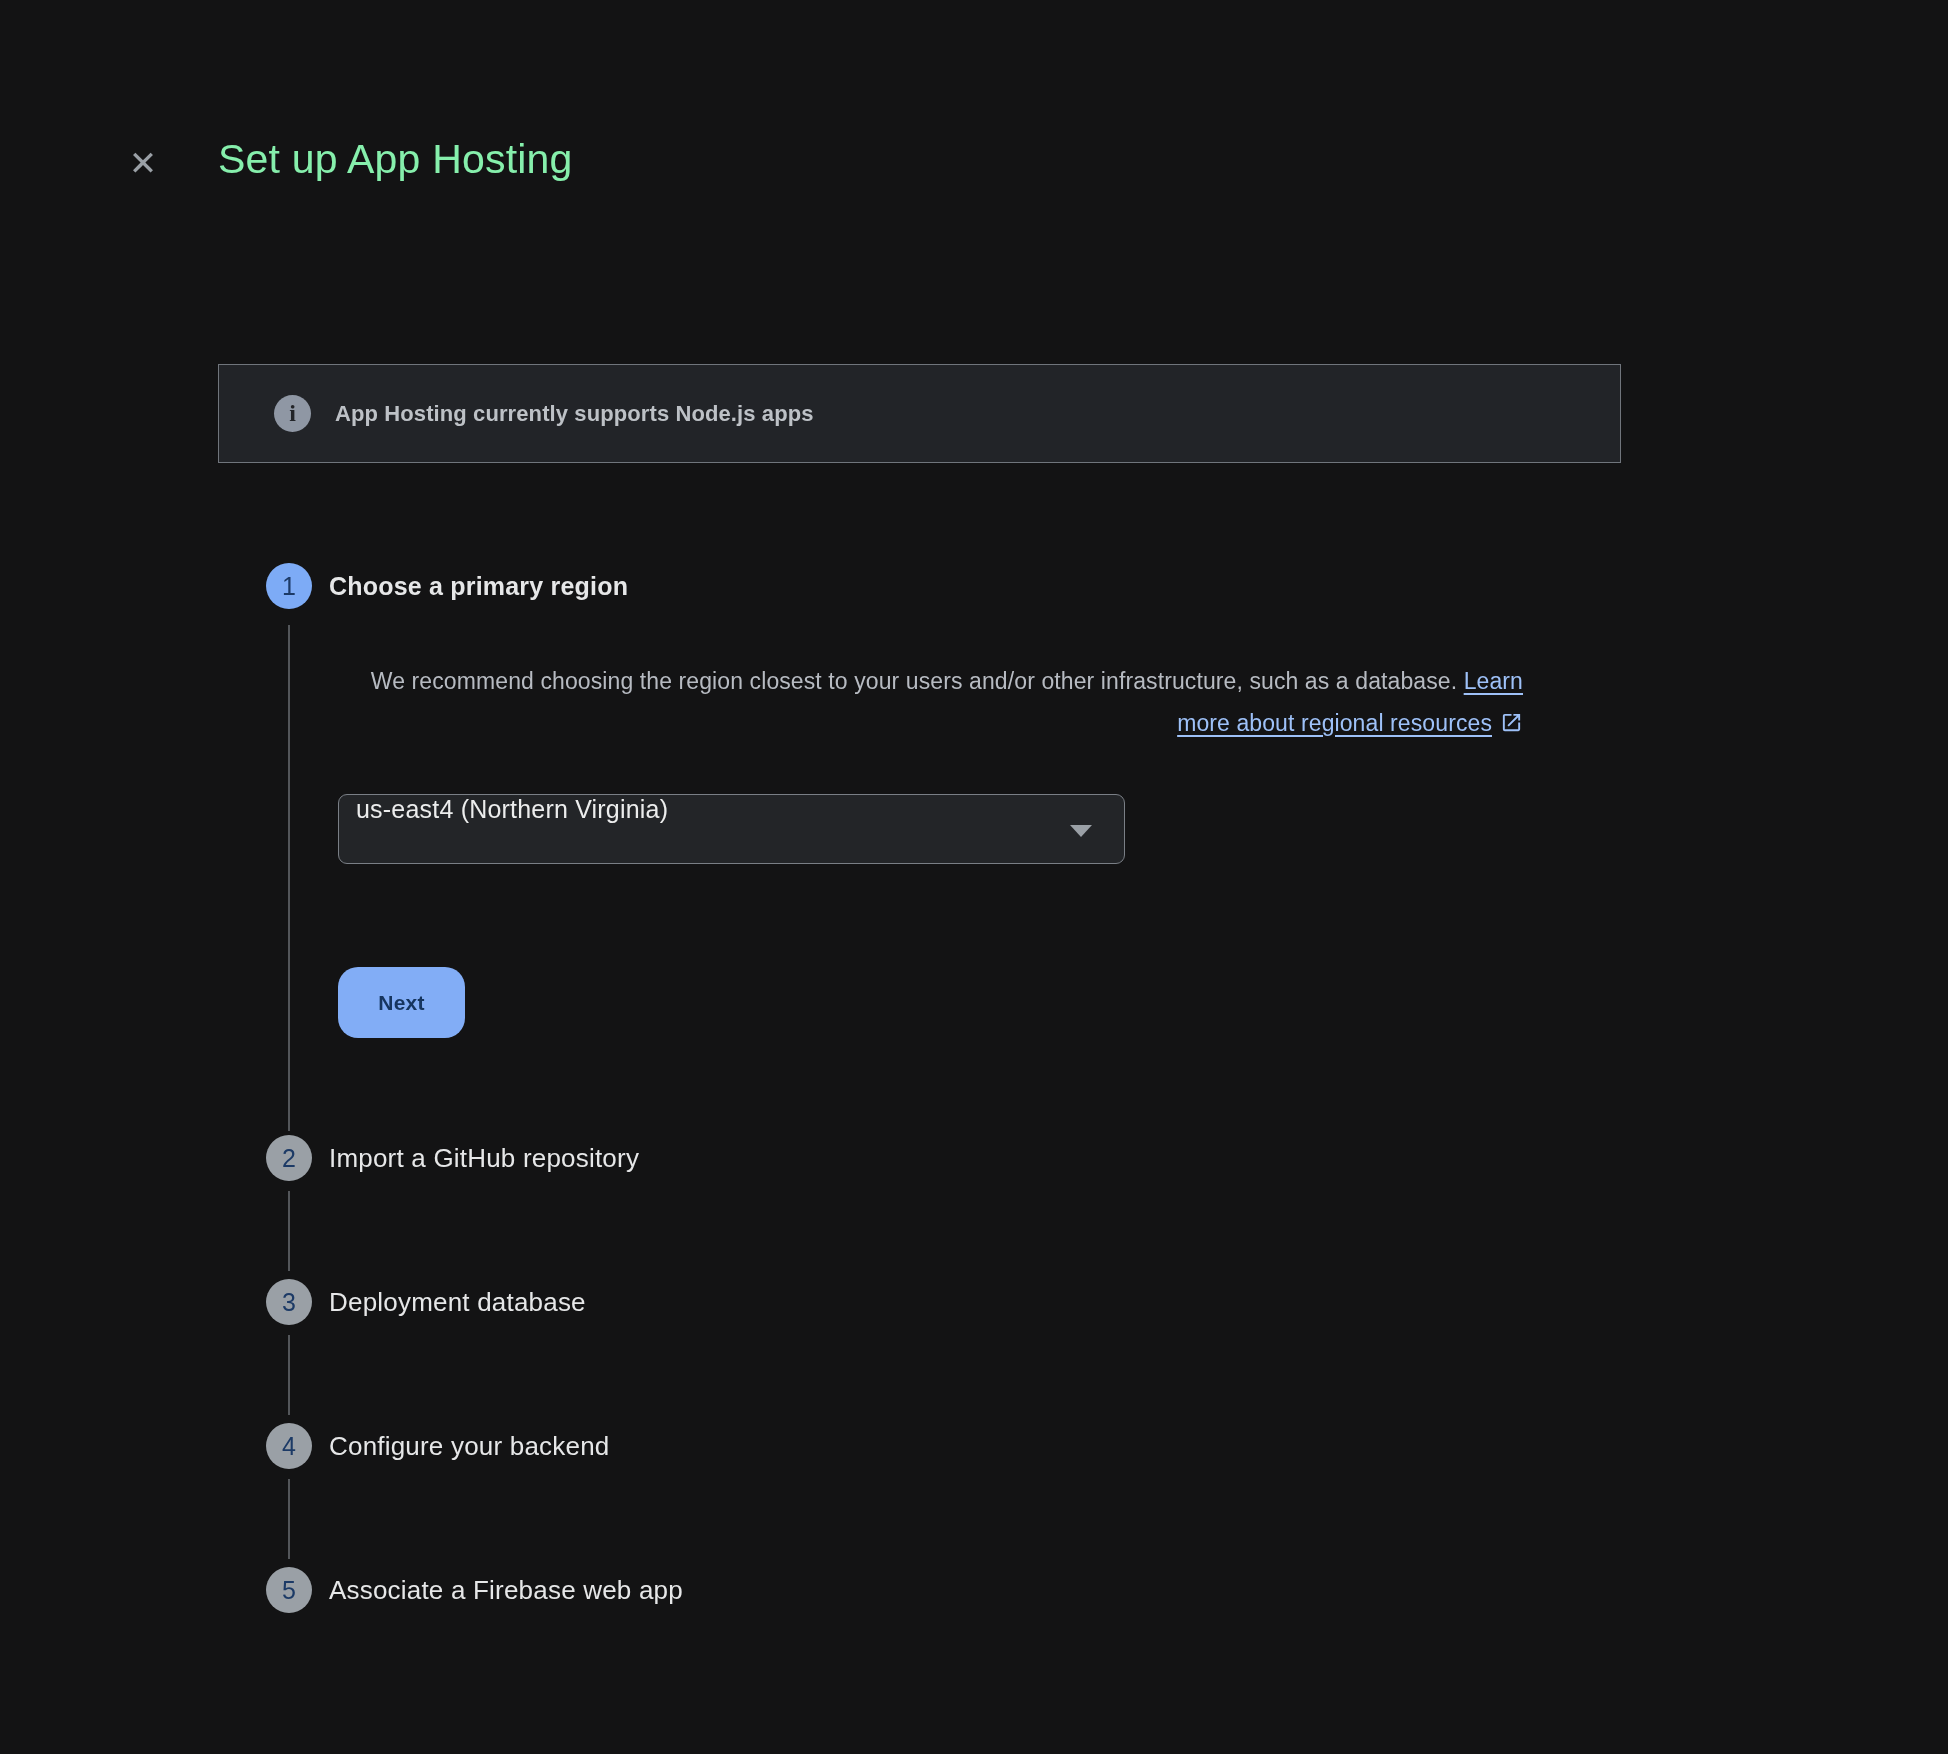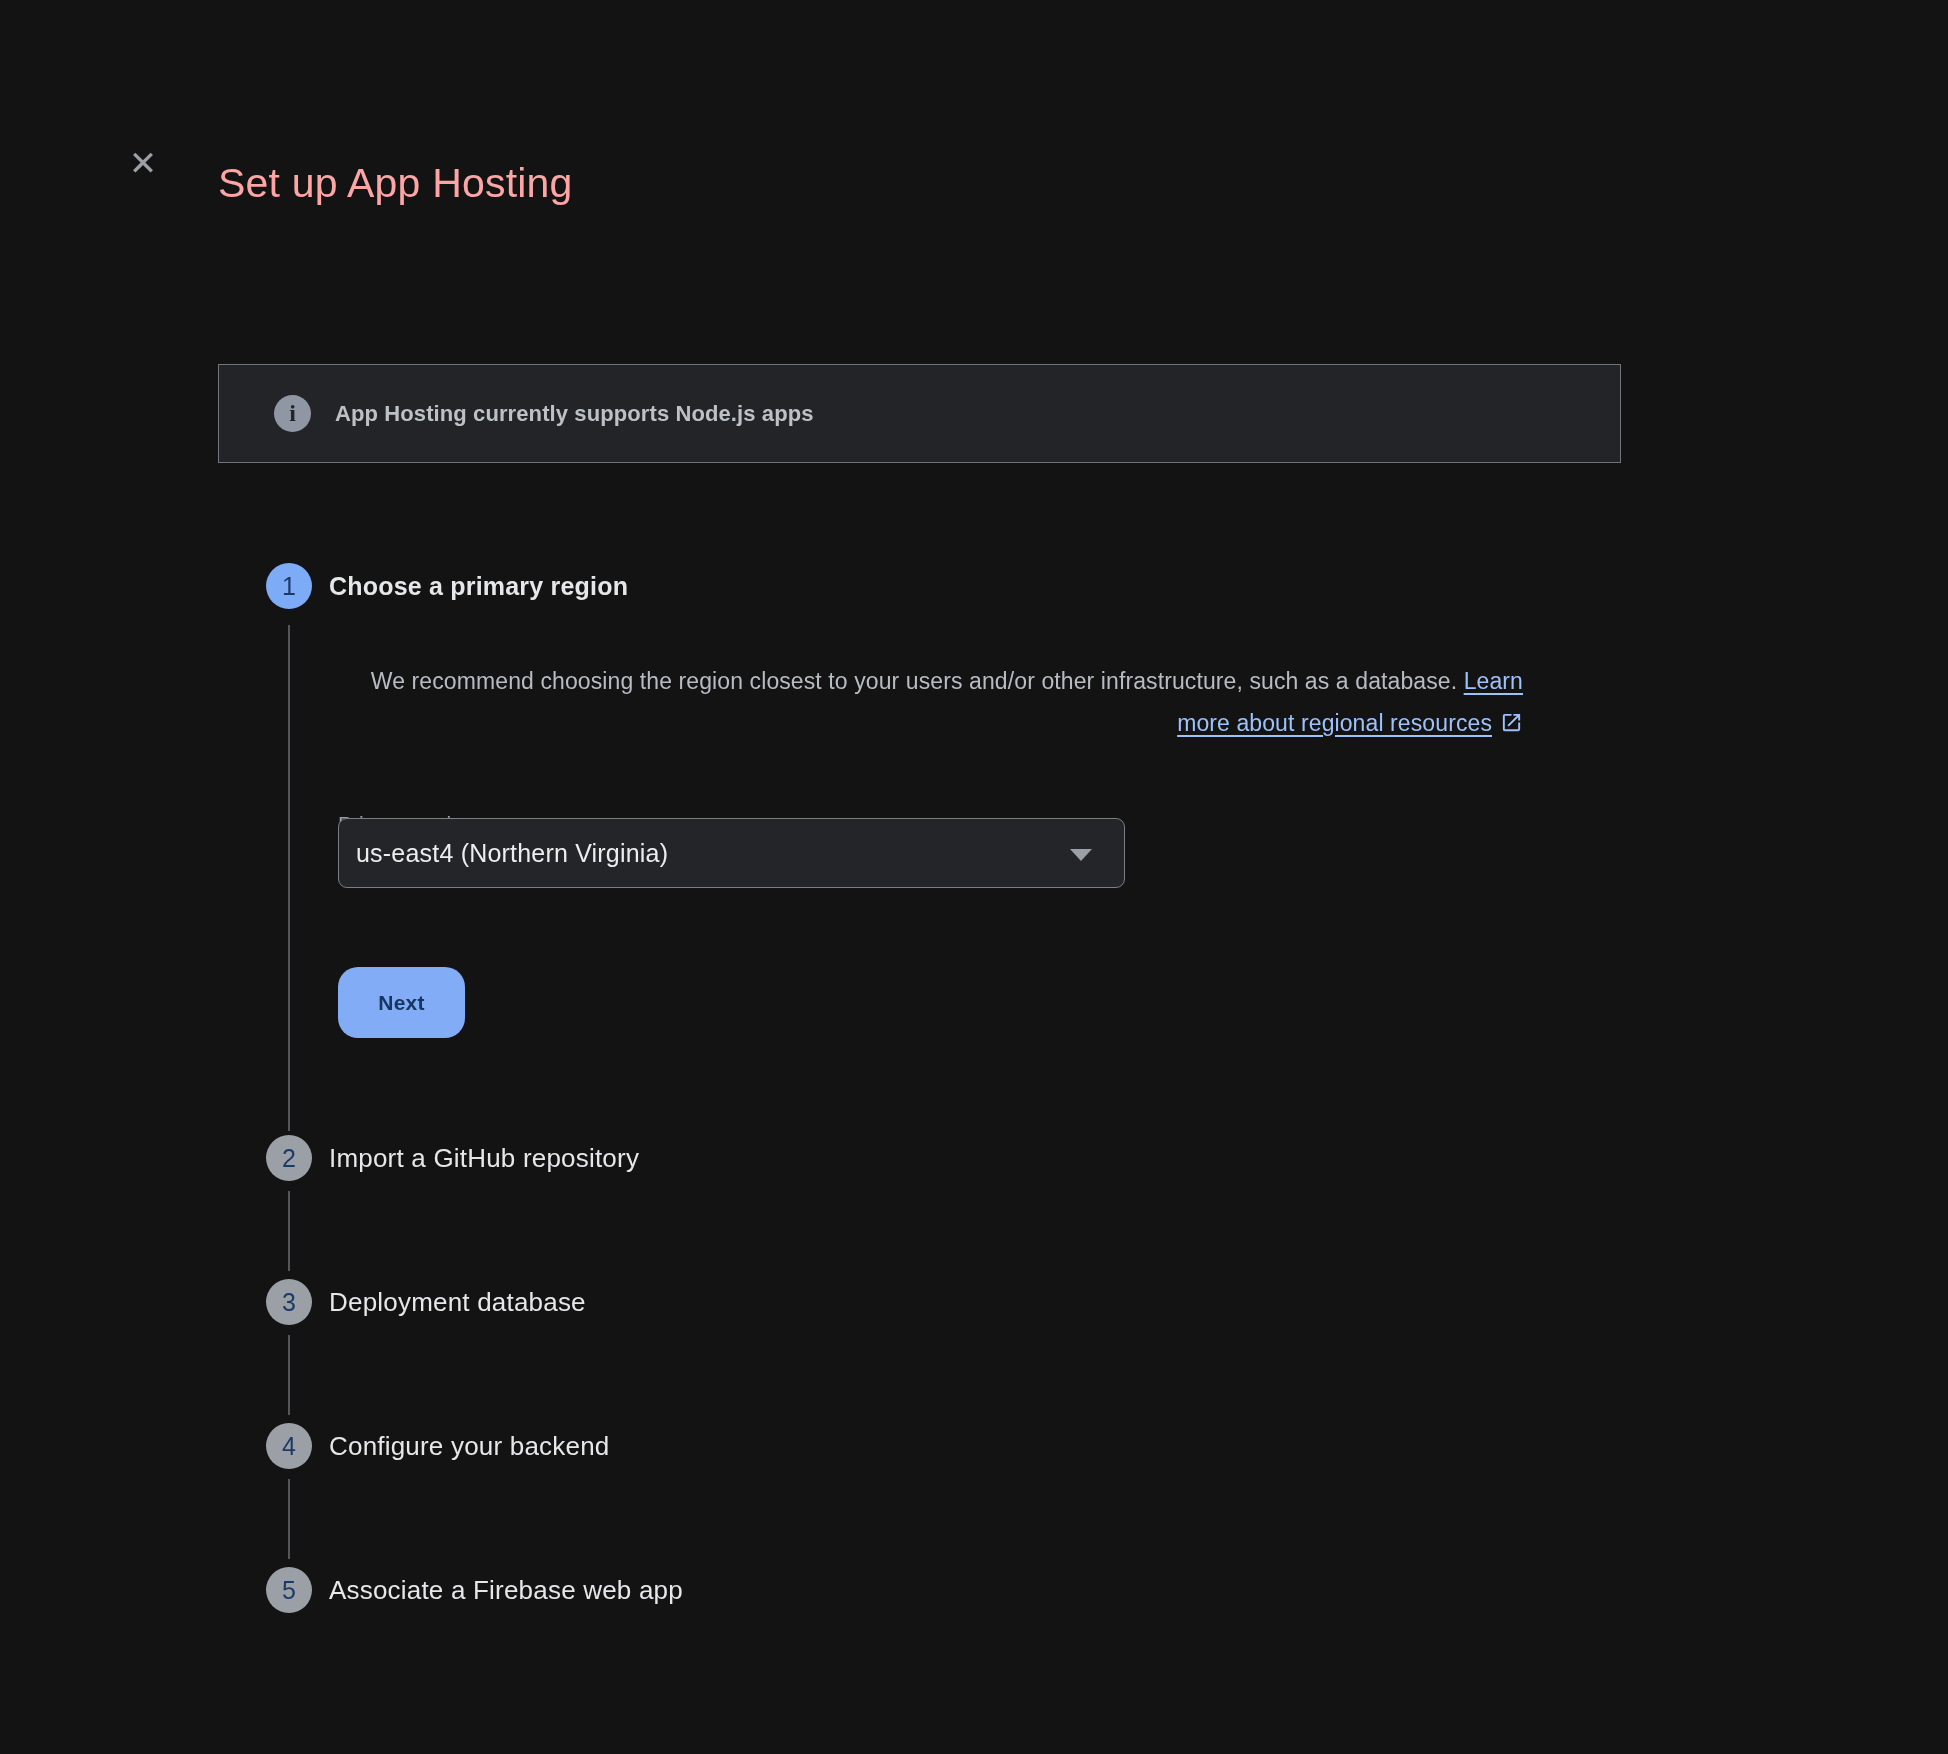--- a/index.html
+++ b/index.html
@@ -29,22 +29,21 @@
     text-align: center;
     cursor: pointer;
     font-family: "Liberation Sans", sans-serif;
   }
   .page-title {
     position: absolute;
     left: 218px; top: 136px;
     font-size: 41px;
     font-weight: 500;
     letter-spacing: 0.2px;
-    color: #fca5a5;
-    margin-top: 24px;
+    color: #86efac;
   }
 
   
   .banner {
     position: absolute;
     left: 218px; top: 364px;
     width: 1403px; height: 99px;
     background: #222428;
     border: 1px solid #70757c;
     display: flex;
@@ -133,27 +132,27 @@
 
   .field-label {
     position: absolute;
     left: 338px; top: 812px;
     font-size: 21px;
     color: #9aa0a6;
     text-align: center;
   }
   .select-box {
     position: absolute;
-    left: 338px; top: 818px;
+    left: 338px; top: 794px;
     width: 787px; height: 70px;
     background: #232528;
     border: 1px solid #7a7f86;
     border-radius: 9px;
     display: flex;
-    align-items: center;
+    align-items: flex-start;
     cursor: pointer;
   }
   .select-value {
     margin-left: 17px;
     font-size: 25px;
     color: #eceded;
     letter-spacing: 0.2px;
   }
   .select-caret {
     position: absolute;

